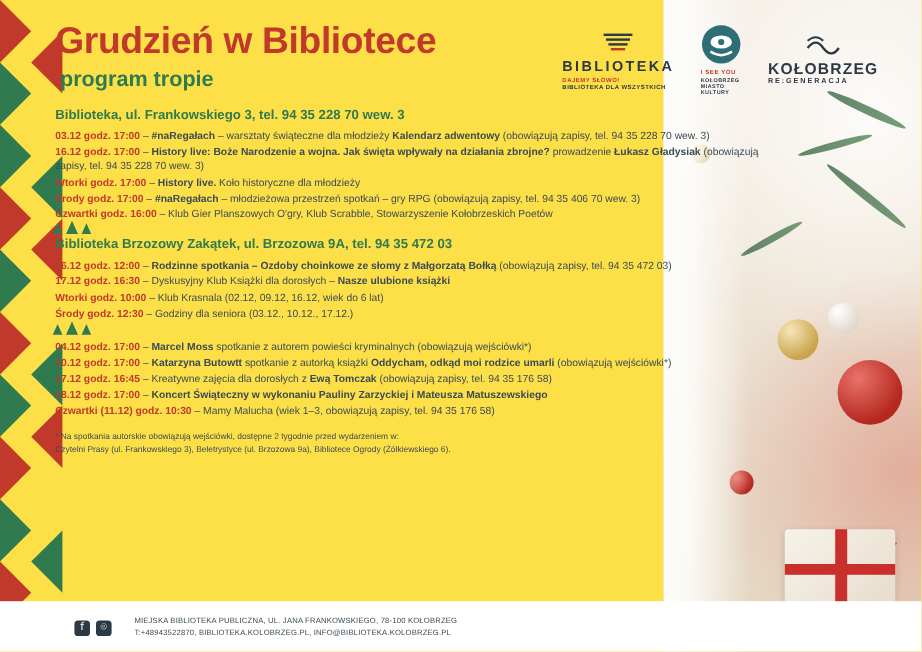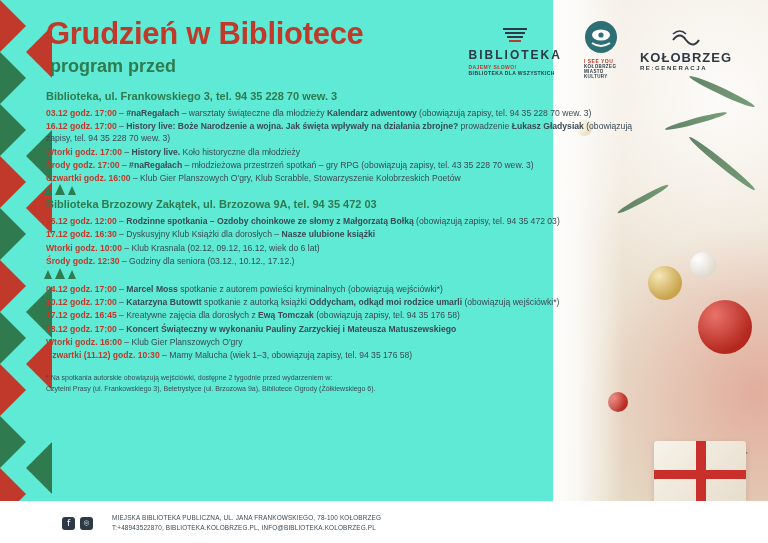--- a/index.html
+++ b/index.html
@@ -10,21 +10,21 @@
     font-family: "Liberation Sans", sans-serif;
     background: #ffffff;
     overflow: hidden;
     position: relative;
   }
 
   
   .poster {
     position: absolute;
     inset: 0;
-    background: #5eead4;
+    background: #fde047;
     overflow: hidden;
     text-decoration: underline;
   }
   .bg-photo {
     position: absolute;
     right: 0; top: 0;
     width: 215px; height: 543px;
     background:
       radial-gradient(circle at 80% 18%, rgba(255,255,255,0.85) 0%, rgba(255,255,255,0) 42%),
       radial-gradient(circle at 95% 72%, rgba(214,68,58,0.30) 0%, rgba(214,68,58,0) 38%),
@@ -232,21 +232,21 @@
   <div class="chev chev-green-l" style="left:0;   top:312px;"></div>
   <div class="chev chev-green-r" style="left:26px;top:286px;"></div>
   <div class="chev chev-red-l" style="left:0;   top:364px;"></div>
   <div class="chev chev-red-r" style="left:26px;top:338px;"></div>
   <div class="chev chev-green-l" style="left:0;   top:416px;"></div>
   <div class="chev chev-green-r" style="left:26px;top:442px;"></div>
   <div class="chev chev-red-l" style="left:0;   top:468px;"></div>
 
   <div class="header">
     <h1 class="title">Grudzień w Bibliotece</h1>
-    <div class="subtitle">program przed</div>
+    <div class="subtitle">program tropie</div>
   </div>
 
   <div class="logos">
     <div class="logo logo-biblioteka">
       <svg class="logo-mark" width="30" height="20" viewBox="0 0 30 20">
         <rect x="3" y="4" width="24" height="2" fill="#2d3a45"></rect>
         <rect x="5" y="8" width="20" height="2" fill="#2d3a45"></rect>
         <rect x="7" y="12" width="16" height="2" fill="#2d3a45"></rect>
         <rect x="9" y="16" width="12" height="2" fill="#c0392b"></rect>
       </svg>
@@ -278,21 +278,21 @@
     </div>
   </div>
 
   <div class="content">
 
     <div class="venue-block">
       <div class="venue">Biblioteka, ul. Frankowskiego 3, tel. 94 35 228 70 wew. 3</div>
       <p class="evt"><span class="d">03.12 godz. 17:00</span><span> – </span><span class="b">#naRegałach</span><span> – warsztaty świąteczne dla młodzieży </span><span class="b">Kalendarz adwentowy</span><span> (obowiązują zapisy, tel. 94 35 228 70 wew. 3)</span></p>
       <p class="evt"><span class="d">16.12 godz. 17:00</span><span> – </span><span class="b">History live: Boże Narodzenie a wojna. Jak święta wpływały na działania zbrojne?</span><span> prowadzenie </span><span class="b">Łukasz Gładysiak</span><span> (obowiązują zapisy, tel. 94 35 228 70 wew. 3)</span></p>
       <p class="evt"><span class="d">Wtorki godz. 17:00</span><span> – </span><span class="b">History live.</span><span> Koło historyczne dla młodzieży</span></p>
-      <p class="evt"><span class="d">Środy godz. 17:00</span><span> – </span><span class="b">#naRegałach</span><span> – młodzieżowa przestrzeń spotkań – gry RPG (obowiązują zapisy, tel. 43 35 228 70 wew. 3)</span></p>
+      <p class="evt"><span class="d">Środy godz. 17:00</span><span> – </span><span class="b">#naRegałach</span><span> – młodzieżowa przestrzeń spotkań – gry RPG (obowiązują zapisy, tel. 94 35 406 70 wew. 3)</span></p>
       <p class="evt"><span class="d">Czwartki godz. 16:00</span><span> – </span><span>Klub Gier Planszowych O'gry, Klub Scrabble, Stowarzyszenie Kołobrzeskich Poetów</span></p>
     </div>
 
     <div class="venue-block" style="margin-top:14px;">
       <div class="trees" style="top:-14px;">
         <span class="tree sm"></span>
         <span class="tree"></span>
         <span class="tree sm"></span>
       </div>
       <div class="venue">Biblioteka Brzozowy Zakątek, ul. Brzozowa 9A, tel. 94 35 472 03</div>
@@ -305,21 +305,20 @@
     <div class="venue-block" style="margin-top:16px;">
       <div class="trees" style="top:-15px;">
         <span class="tree sm"></span>
         <span class="tree"></span>
         <span class="tree sm"></span>
       </div>
       <p class="evt"><span class="d">04.12 godz. 17:00</span><span> – </span><span class="b">Marcel Moss</span><span> spotkanie z autorem powieści kryminalnych (obowiązują wejściówki*)</span></p>
       <p class="evt"><span class="d">10.12 godz. 17:00</span><span> – </span><span class="b">Katarzyna Butowtt</span><span> spotkanie z autorką książki </span><span class="b">Oddycham, odkąd moi rodzice umarli</span><span> (obowiązują wejściówki*)</span></p>
       <p class="evt"><span class="d">17.12 godz. 16:45</span><span> – </span><span>Kreatywne zajęcia dla dorosłych z </span><span class="b">Ewą Tomczak</span><span> (obowiązują zapisy, tel. 94 35 176 58)</span></p>
       <p class="evt"><span class="d">18.12 godz. 17:00</span><span> – </span><span class="b">Koncert Świąteczny w wykonaniu Pauliny Zarzyckiej i Mateusza Matuszewskiego</span></p>
-      <p class="evt"><span class="d">Wtorki godz. 16:00</span><span> – </span><span>Klub Gier Planszowych O'gry</span></p>
       <p class="evt"><span class="d">Czwartki (11.12) godz. 10:30</span><span> – </span><span>Mamy Malucha (wiek 1–3, obowiązują zapisy, tel. 94 35 176 58)</span></p>
     </div>
 
     <div class="footnote">
       <div>* Na spotkania autorskie obowiązują wejściówki, dostępne 2 tygodnie przed wydarzeniem w:</div>
       <div>Czytelni Prasy (ul. Frankowskiego 3), Beletrystyce (ul. Brzozowa 9a), Bibliotece Ogrody (Żółkiewskiego 6).</div>
     </div>
   </div>
 
   <div class="footer">

